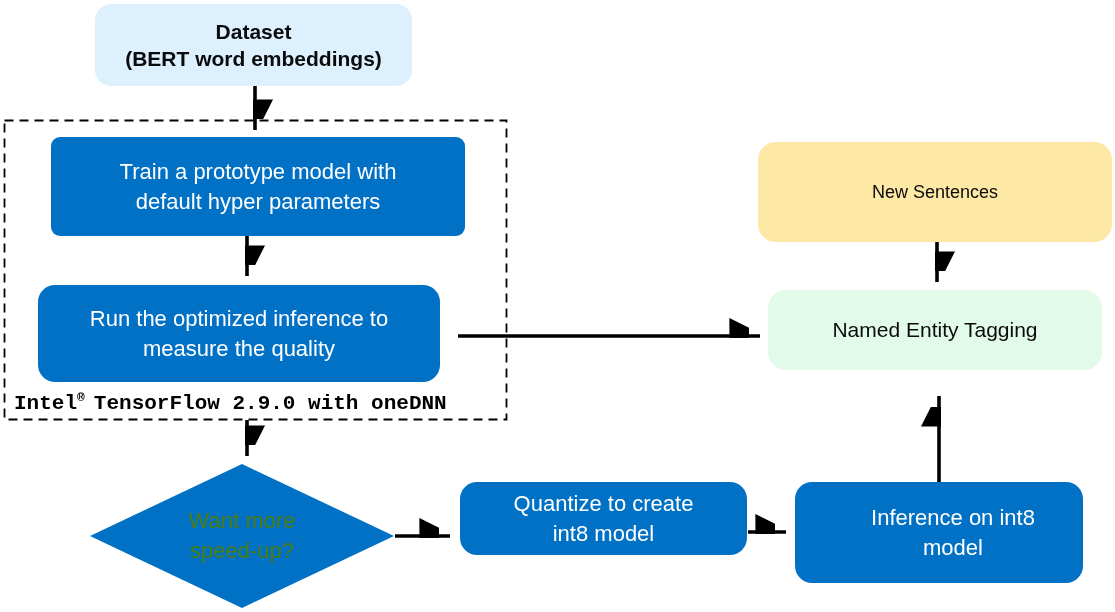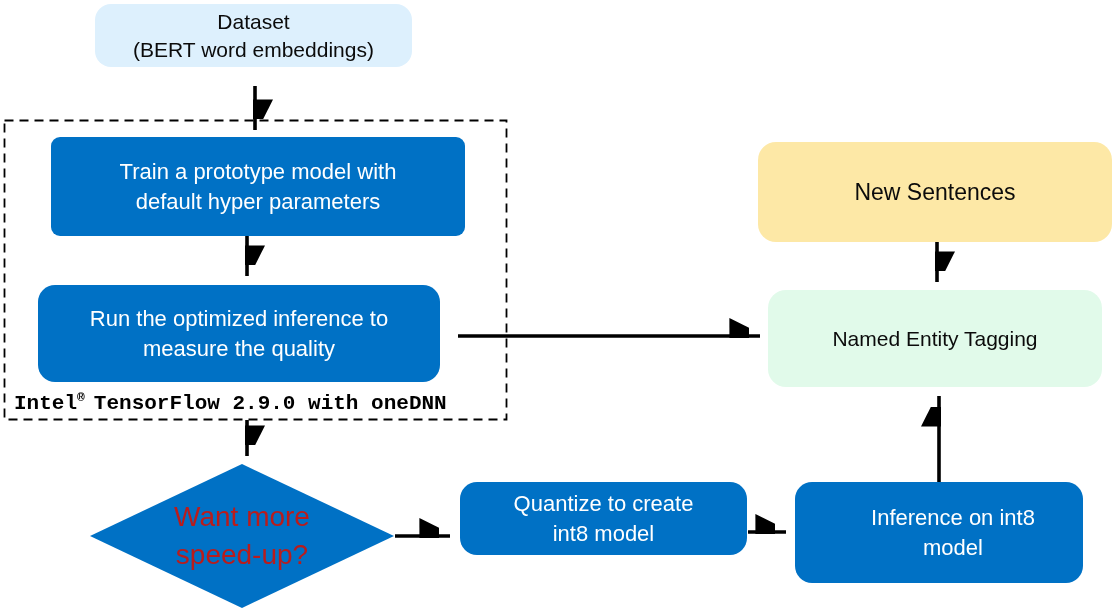--- a/index.html
+++ b/index.html
@@ -7,28 +7,28 @@
     position:relative; width:1115px; height:612px; background:#ffffff;
     font-family:"Liberation Sans", sans-serif; overflow:hidden;
   }
   .layer { position:absolute; left:0; top:0; }
   .node {
     position:absolute; box-sizing:border-box;
     display:flex; align-items:center; justify-content:center;
     text-align:center; white-space:pre-line;
   }
   .blue  { background:#0071C5; color:#ffffff; border-radius:17px; font-size:22px; line-height:1.35; }
-  .n-dataset   { left:95px;  top:4px;   width:317px; height:63px;  background:#DDF0FD; color:#0b0b0b; border-radius:16px; font-size:21px; line-height:1.3; }
+  .n-dataset   { left:95px;  top:4px;   width:317px; height:82px;  background:#DDF0FD; color:#0b0b0b; border-radius:16px; font-size:21px; line-height:1.3;font-weight:bold; }
   .n-train     { left:51px;  top:137px; width:414px; height:99px;border-radius:9px; }
   .n-run       { left:38px;  top:285px; width:402px; height:97px; }
   .n-quantize  { left:460px; top:482px; width:287px; height:73px; }
   .n-inference { left:795px; top:482px; width:288px; height:101px;padding-left:28px; }
-  .n-newsent   { left:758px; top:142px; width:354px; height:100px; background:#FDE8A6; color:#0b0b0b; border-radius:18px; font-size:23px; }
-  .n-tagging   { left:768px; top:290px; width:334px; height:97px;  background:#E1FAEA; color:#0b0b0b; border-radius:18px; font-size:21px; }
-  .n-decision-text { left:142px; top:500px; width:200px; height:72px; color:#b91c1c; font-size:28px; line-height:1.35; }
+  .n-newsent   { left:758px; top:142px; width:354px; height:100px; background:#FDE8A6; color:#0b0b0b; border-radius:18px; font-size:18px; }
+  .n-tagging   { left:768px; top:290px; width:334px; height:80px;  background:#E1FAEA; color:#0b0b0b; border-radius:18px; font-size:21px; }
+  .n-decision-text { left:142px; top:500px; width:200px; height:72px; color:#4d7c0f; font-size:22px; line-height:1.35; }
   .framework {
     position:absolute; left:14px; top:390px; height:26px;
     font-size:21px; font-weight:bold; color:#000000; white-space:nowrap;font-family:Liberation Mono, monospace;
   }
   .framework .reg  { font-size:13px; vertical-align:super; }
   .framework .rest { margin-left:9px; }
   .arrow { stroke:#000000; stroke-width:3.6; fill:none; marker-end:url(#ah); }
   svg { display:block; }
 </style>
 </head>

